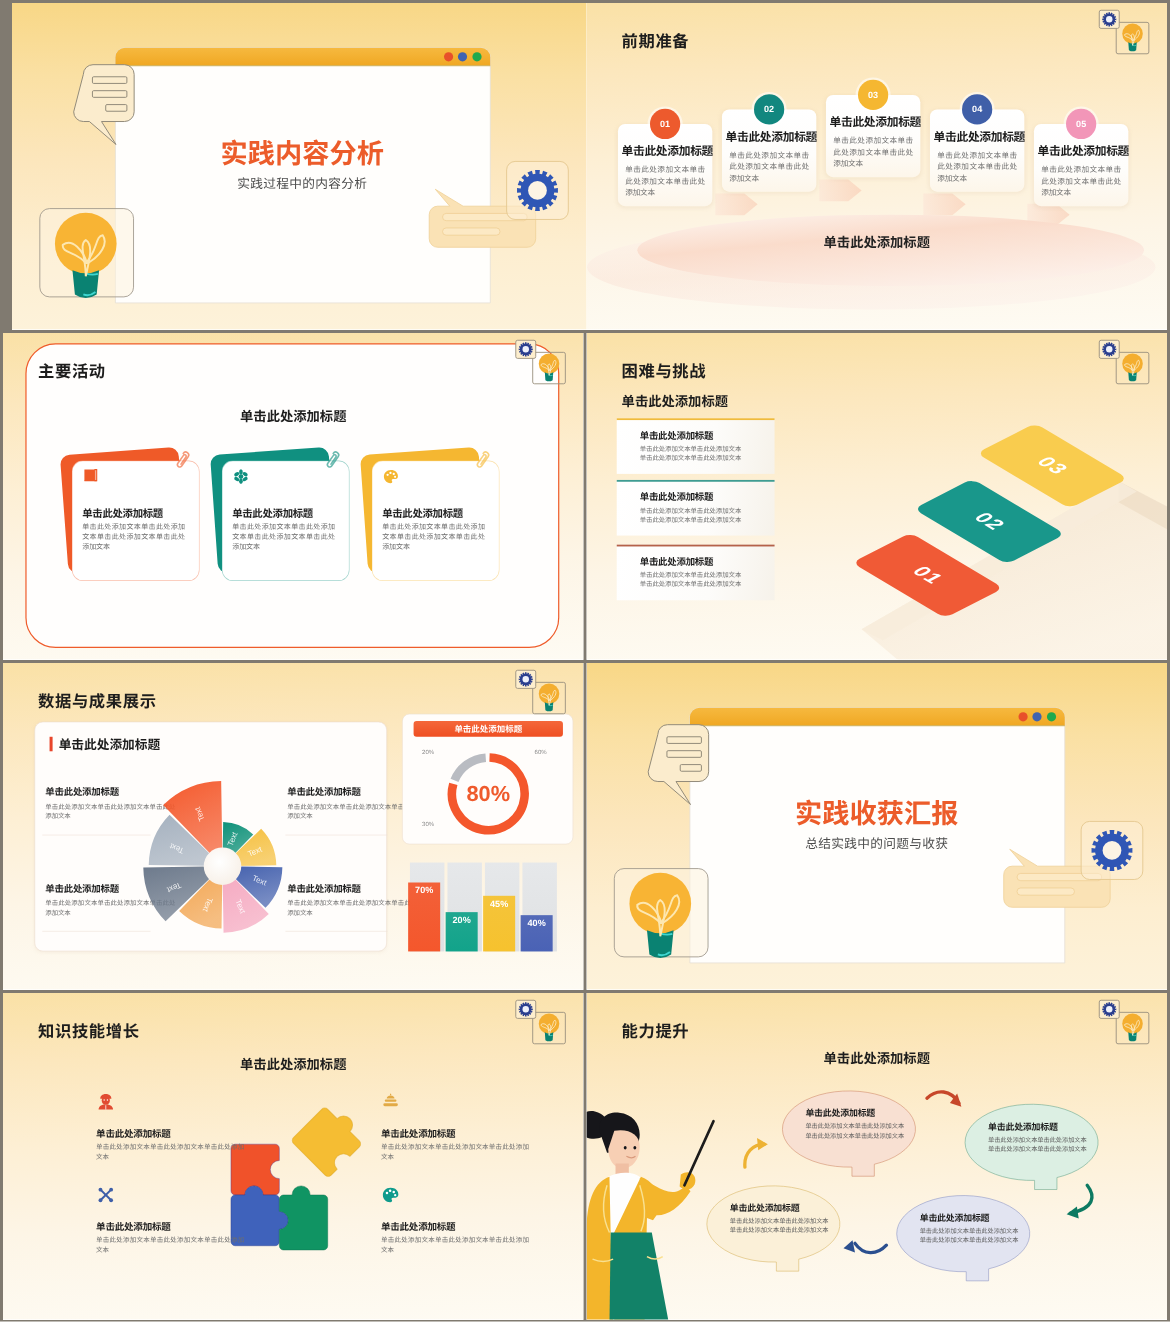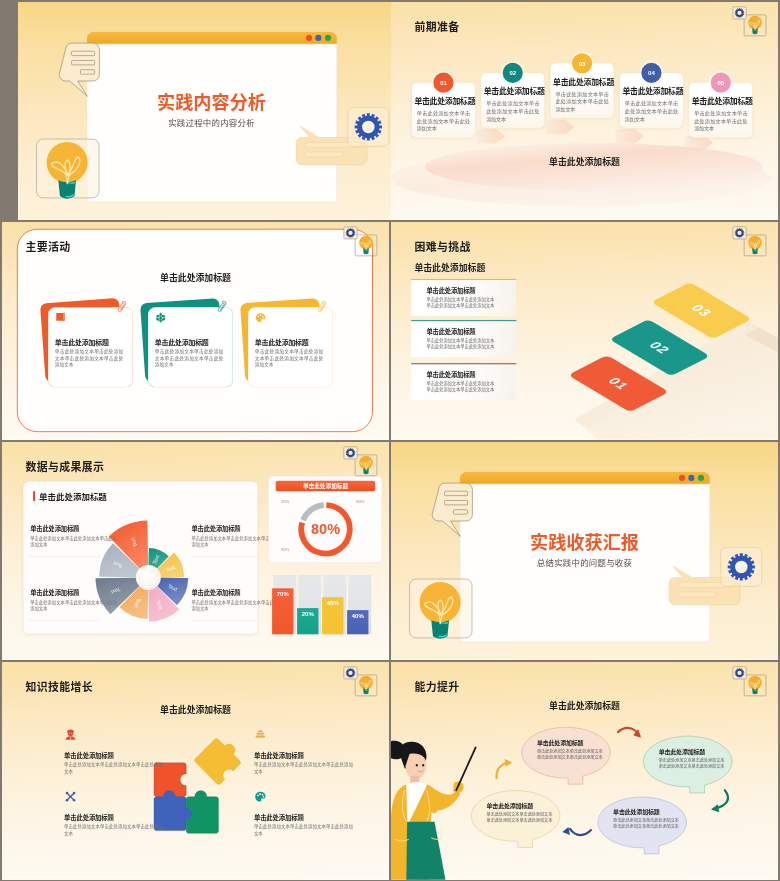--- a/index.html
+++ b/index.html
@@ -1,21 +1,21 @@
 <!DOCTYPE html>
 <html><head>
 <meta charset="utf-8">
 <title>PPT Preview</title>
 <style>
   html,body{margin:0;padding:0;}
   body{width:780px;height:881px;overflow:hidden;background:#807a70;
        font-family:"Liberation Sans","Noto Sans CJK SC",sans-serif;}
   .grid{position:absolute;left:0;top:0;width:780px;height:881px;}
   .slide{position:absolute;overflow:hidden;background:#fff;width:387px;height:218px;}
-  .s1{left:18px;top:2px}   .s2{left:391px;top:2px}
+  .s1{left:8px;top:2px}   .s2{left:391px;top:2px}
   .s3{left:2px;top:222px} .s4{left:391px;top:222px}
   .s5{left:2px;top:442px} .s6{left:391px;top:442px}
   .s7{left:2px;top:662px} .s8{left:391px;top:662px}
   
   .stage{position:absolute;left:0;top:0;width:960px;height:540px;
          transform:scale(0.403125);transform-origin:0 0;overflow:hidden;}
   .abs{position:absolute}
   .titlebg{left:0;top:0;width:960px;height:540px;
      background:linear-gradient(180deg,#f8d786 0%,#fae0a3 22%,#fce6bc 48%,#fdeed0 75%,#fdf2da 100%);}
   .t1-title{left:0;top:224px;width:960px;text-align:center;color:#ec5c2a;

